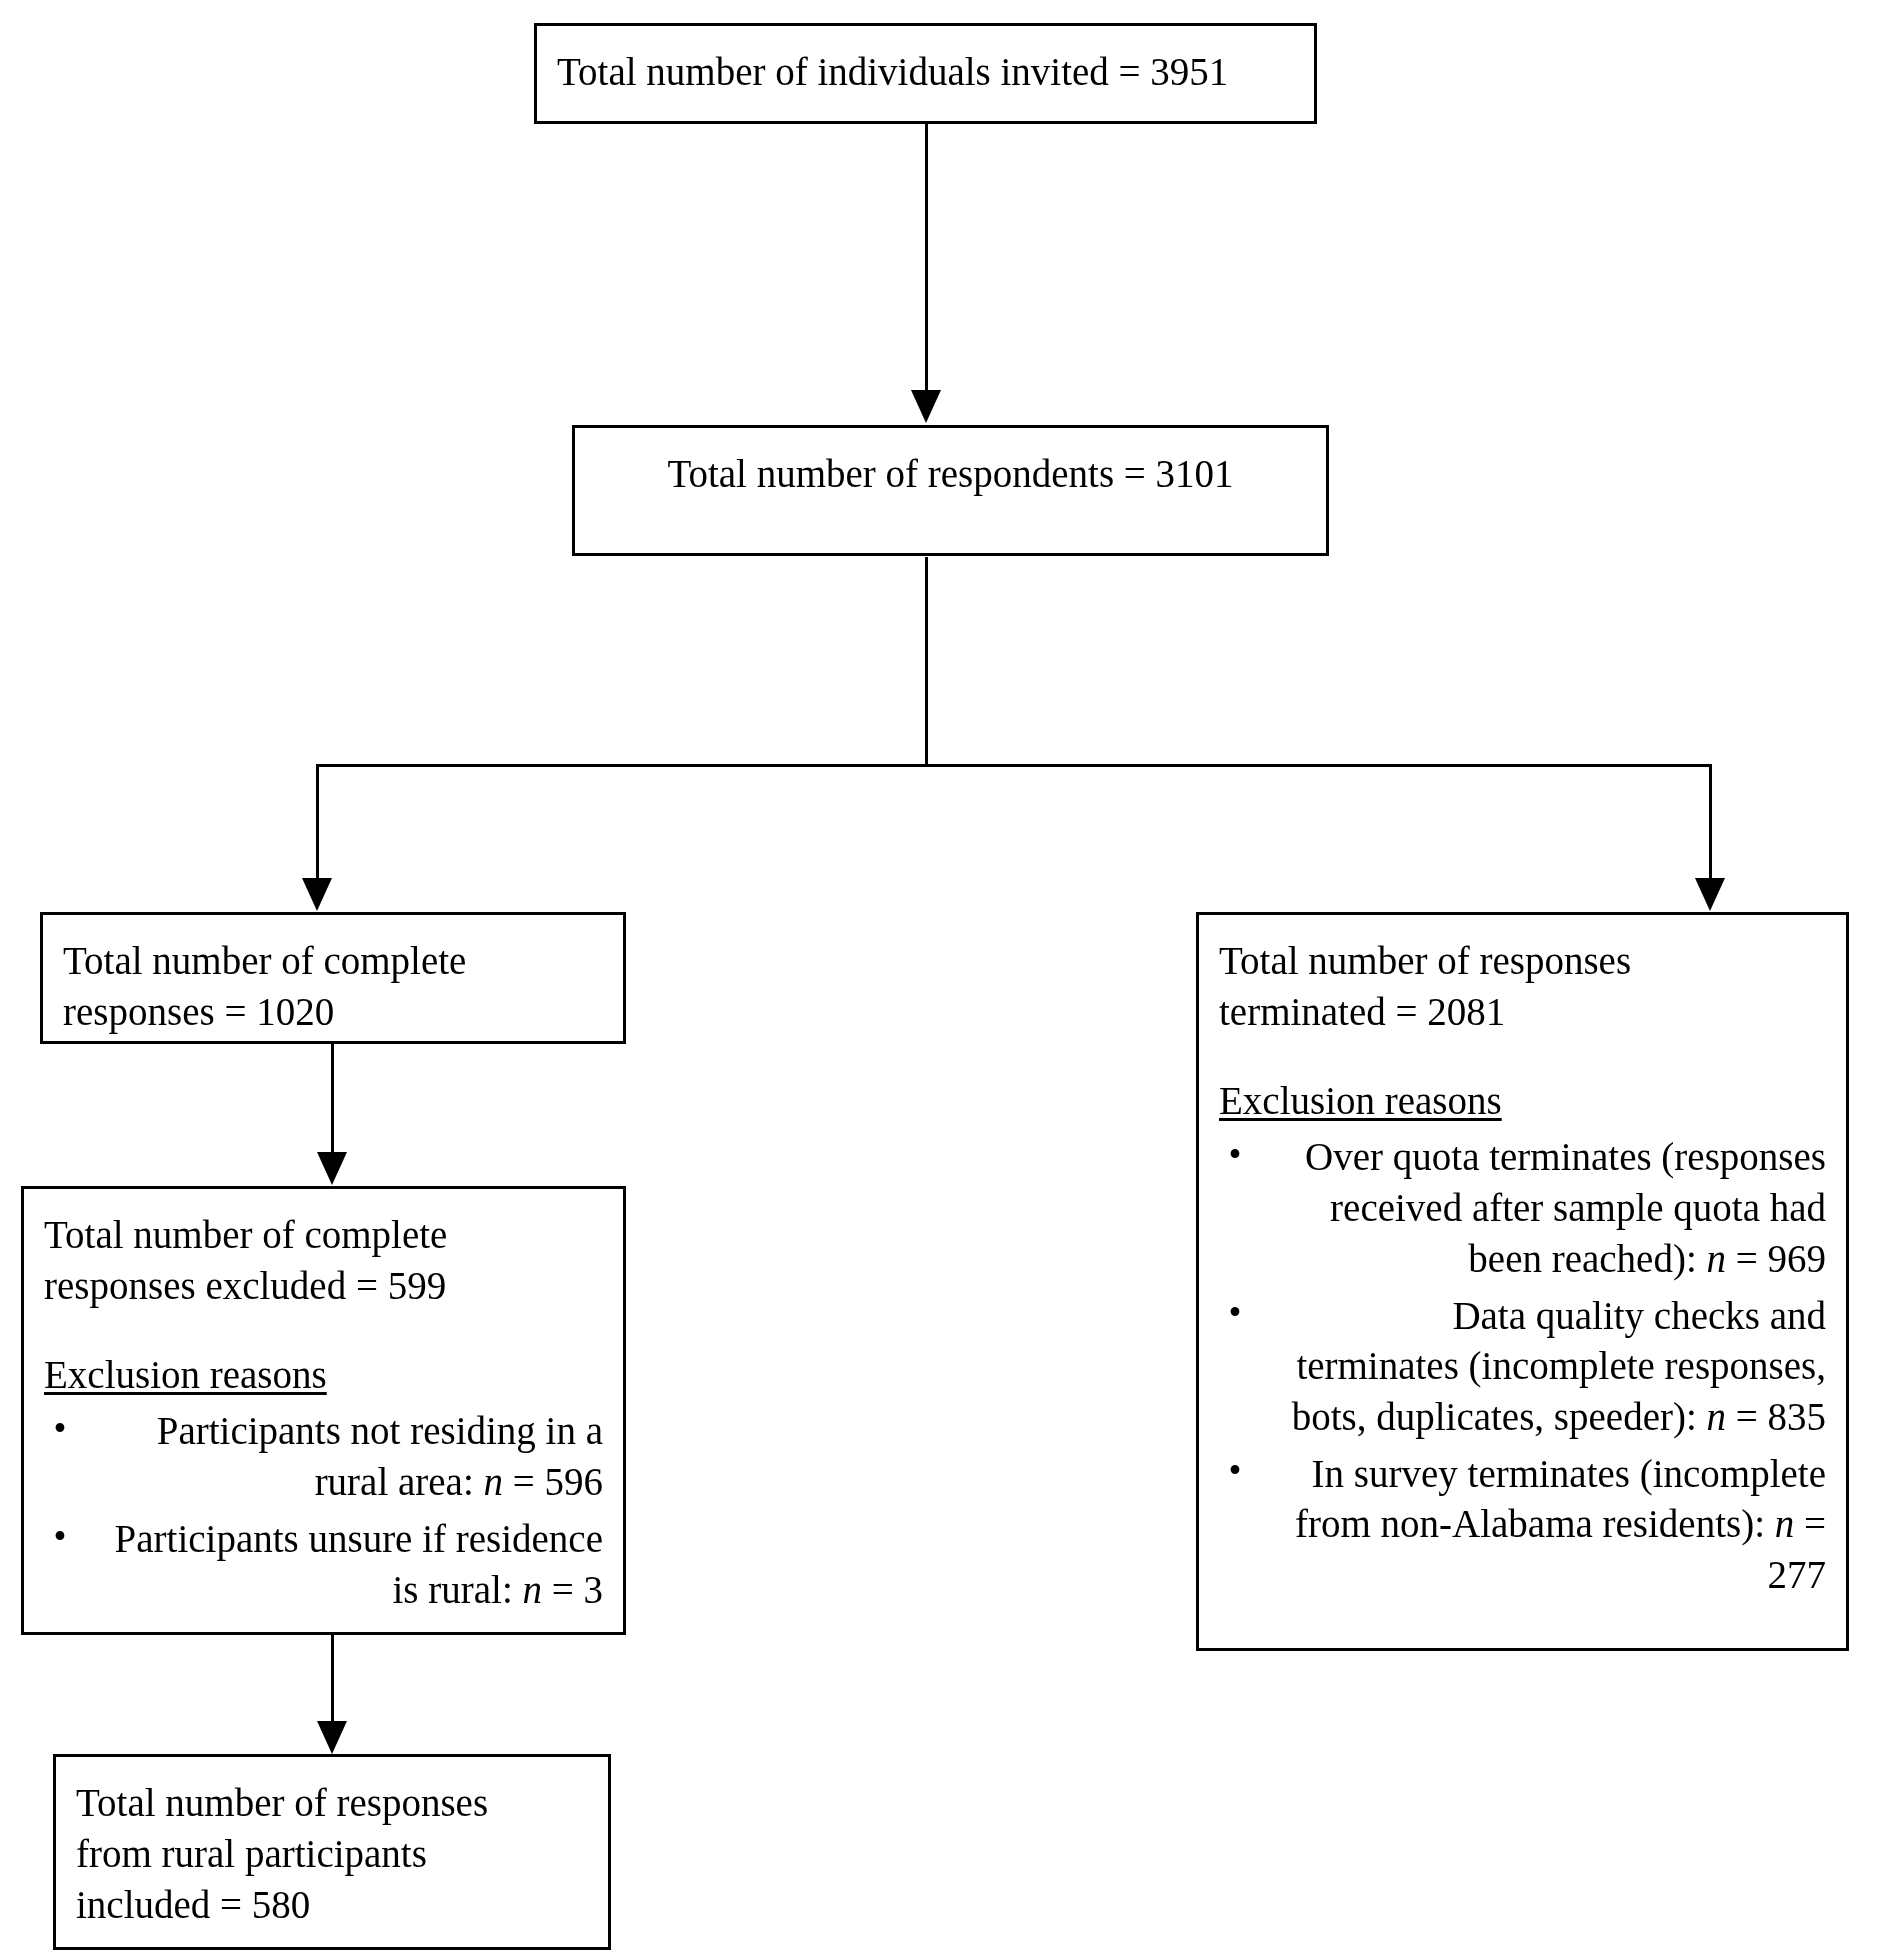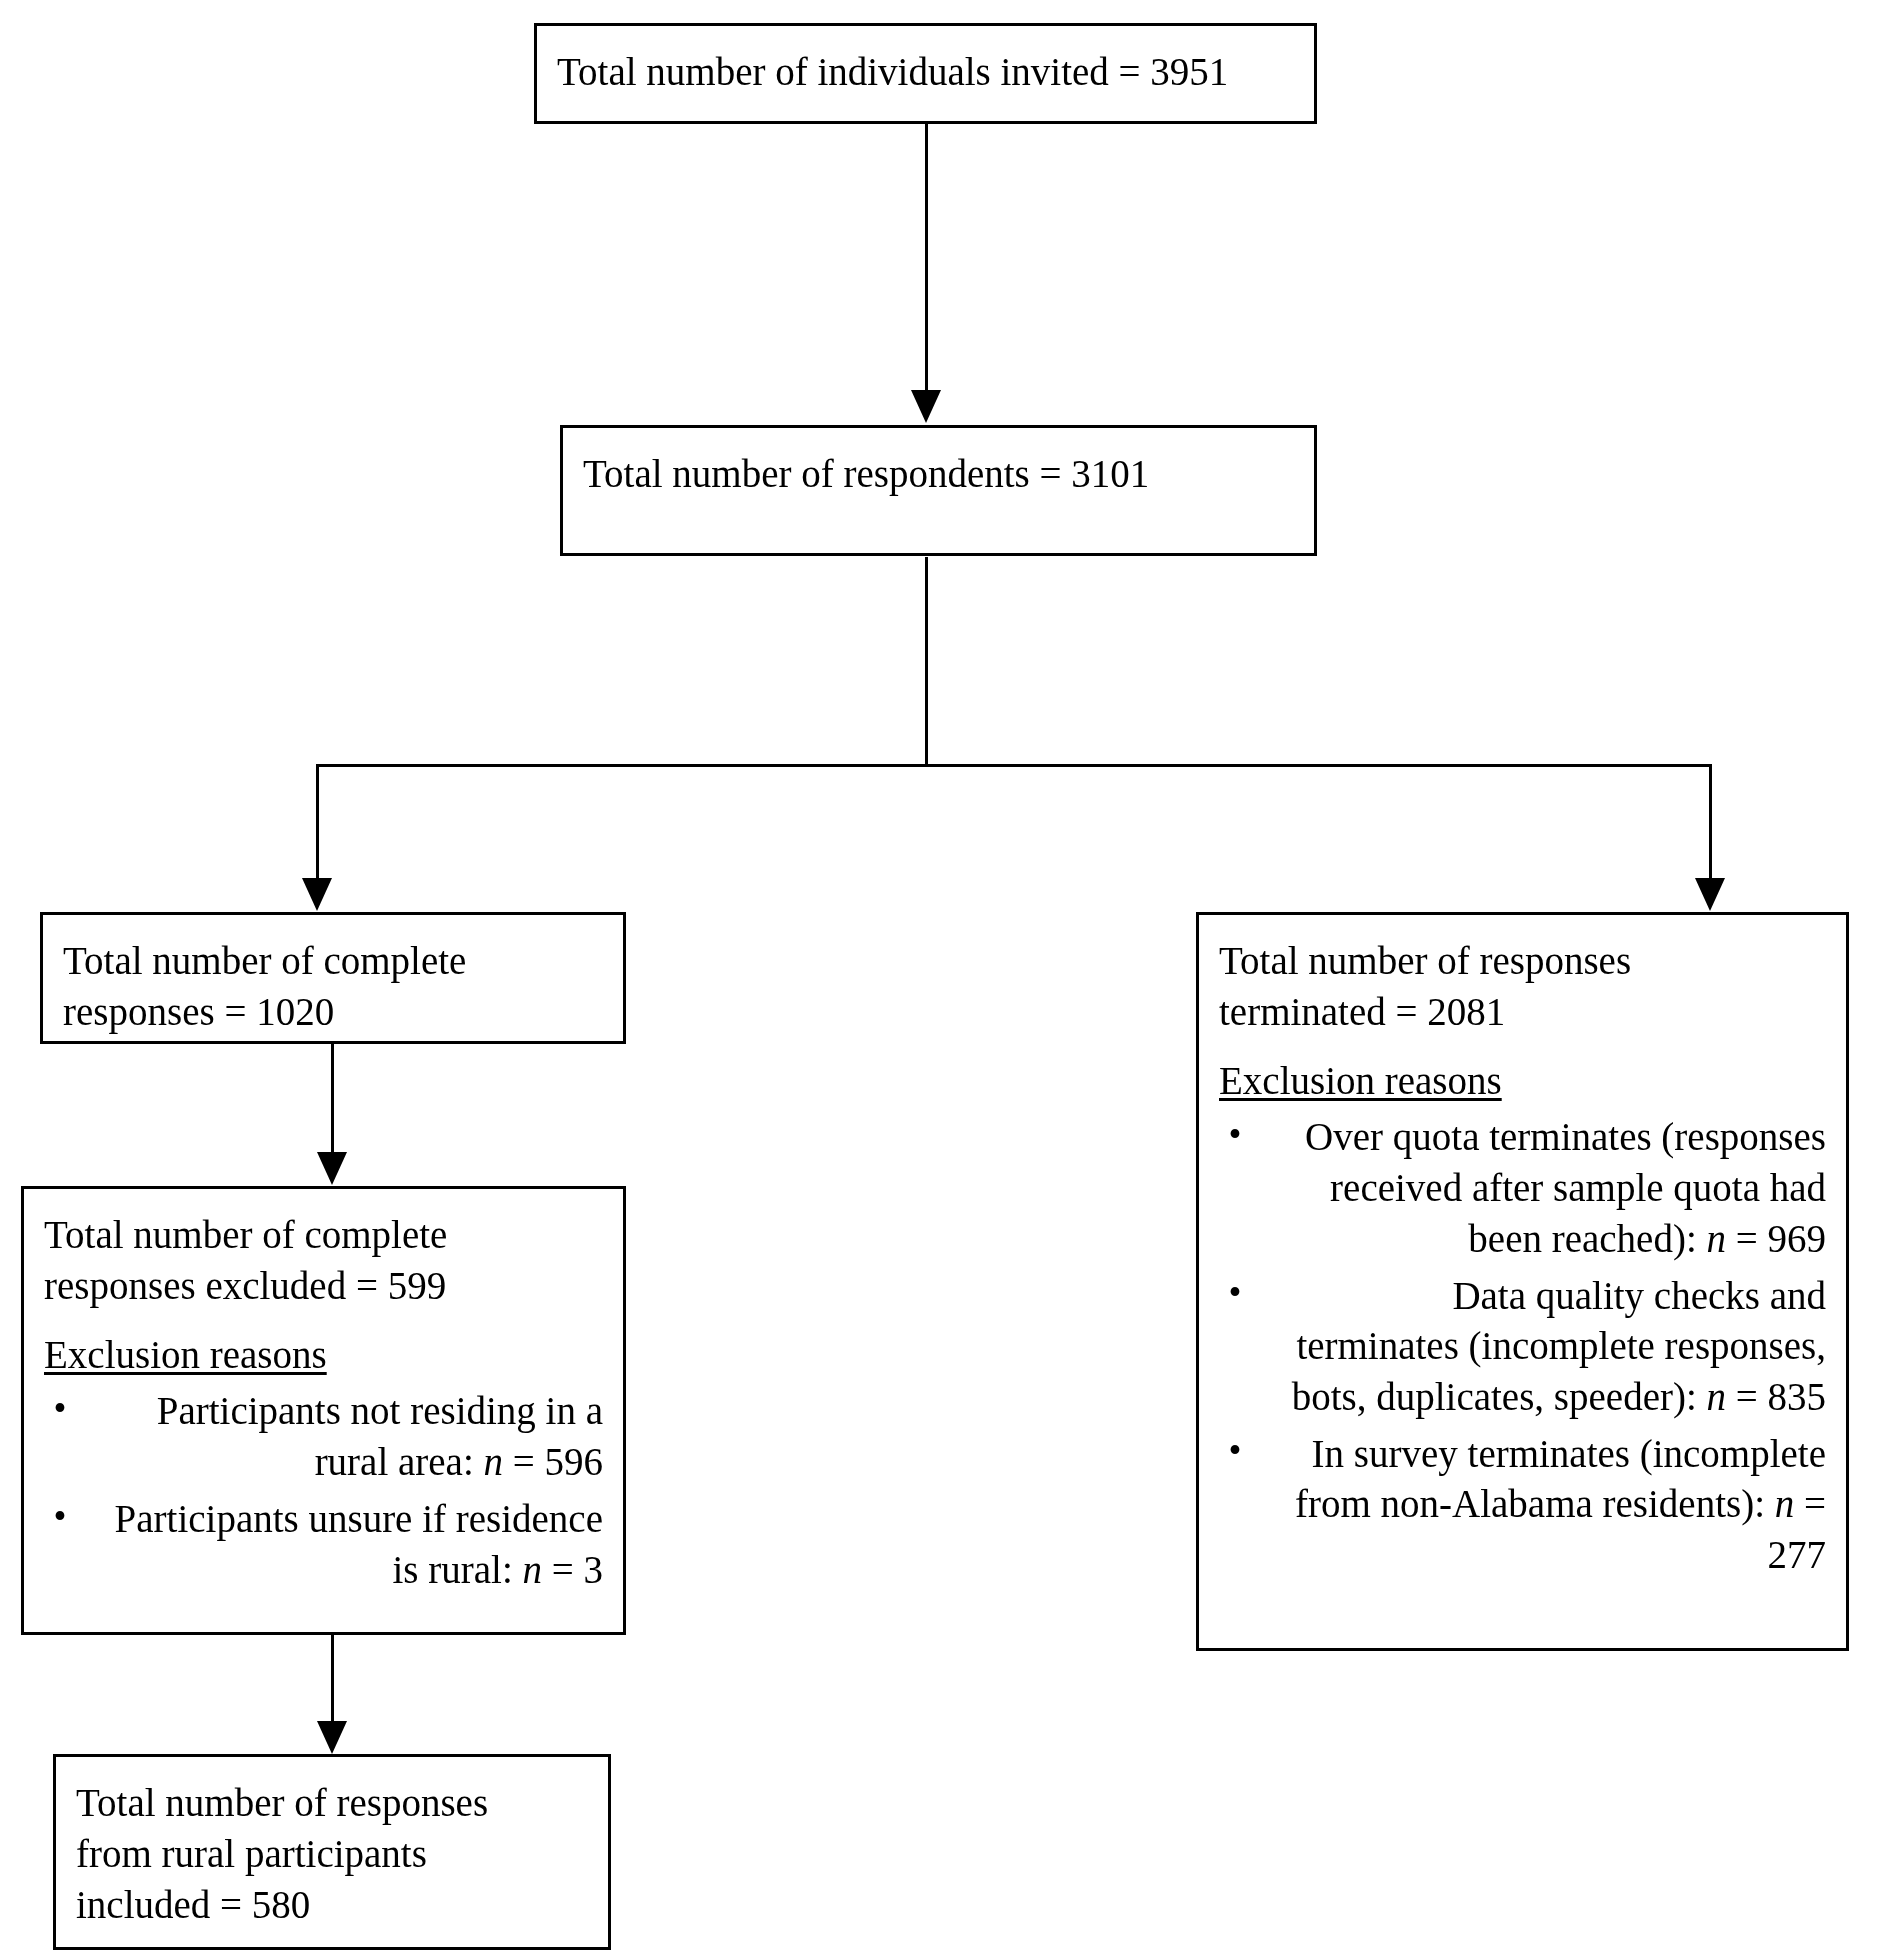--- a/index.html
+++ b/index.html
@@ -27,21 +27,21 @@
   .box-line {
     font-size: 39px;
     line-height: 1.30;
     white-space: pre-wrap;
   }
   .section-head {
     font-size: 39px;
     line-height: 1.30;
     text-decoration: underline;
     text-underline-offset: 4.2px;
-    margin-top: 18px;
+    margin-top: 38px;
   }
   ul.reasons {
     list-style: none;
     margin: 3.6px 0 0 0;
     padding: 0;
   }
   ul.reasons li {
     position: relative;
     font-size: 39px;
     line-height: 1.30;
@@ -84,21 +84,21 @@
 
 <div id="stage">
 
   <div class="flow-box" style="left:534px; top:22.5px; width:783px; height:101px;">
     <div class="box-line">Total number of individuals invited = 3951</div>
   </div>
 
   <div class="v-line" style="left:925px; top:123px; height:267px;"></div>
   <div class="arrow-head" style="left:911px; top:390px;"></div>
 
-  <div class="flow-box" style="left:560px; top:425px; width:757px; height:131px;">
+  <div class="flow-box" style="left:572px; top:425px; width:757px; height:131px;text-align:center;">
     <div class="box-line">Total number of respondents = 3101</div>
   </div>
 
   <div class="v-line" style="left:925px; top:557px; height:208px;"></div>
   <div class="h-line" style="left:316px; top:764px; width:1395px;"></div>
   <div class="v-line" style="left:316px; top:764px; height:114px;"></div>
   <div class="arrow-head" style="left:302px; top:878px;"></div>
   <div class="v-line" style="left:1709px; top:764px; height:114px;"></div>
   <div class="arrow-head" style="left:1695px; top:878px;"></div>
 

